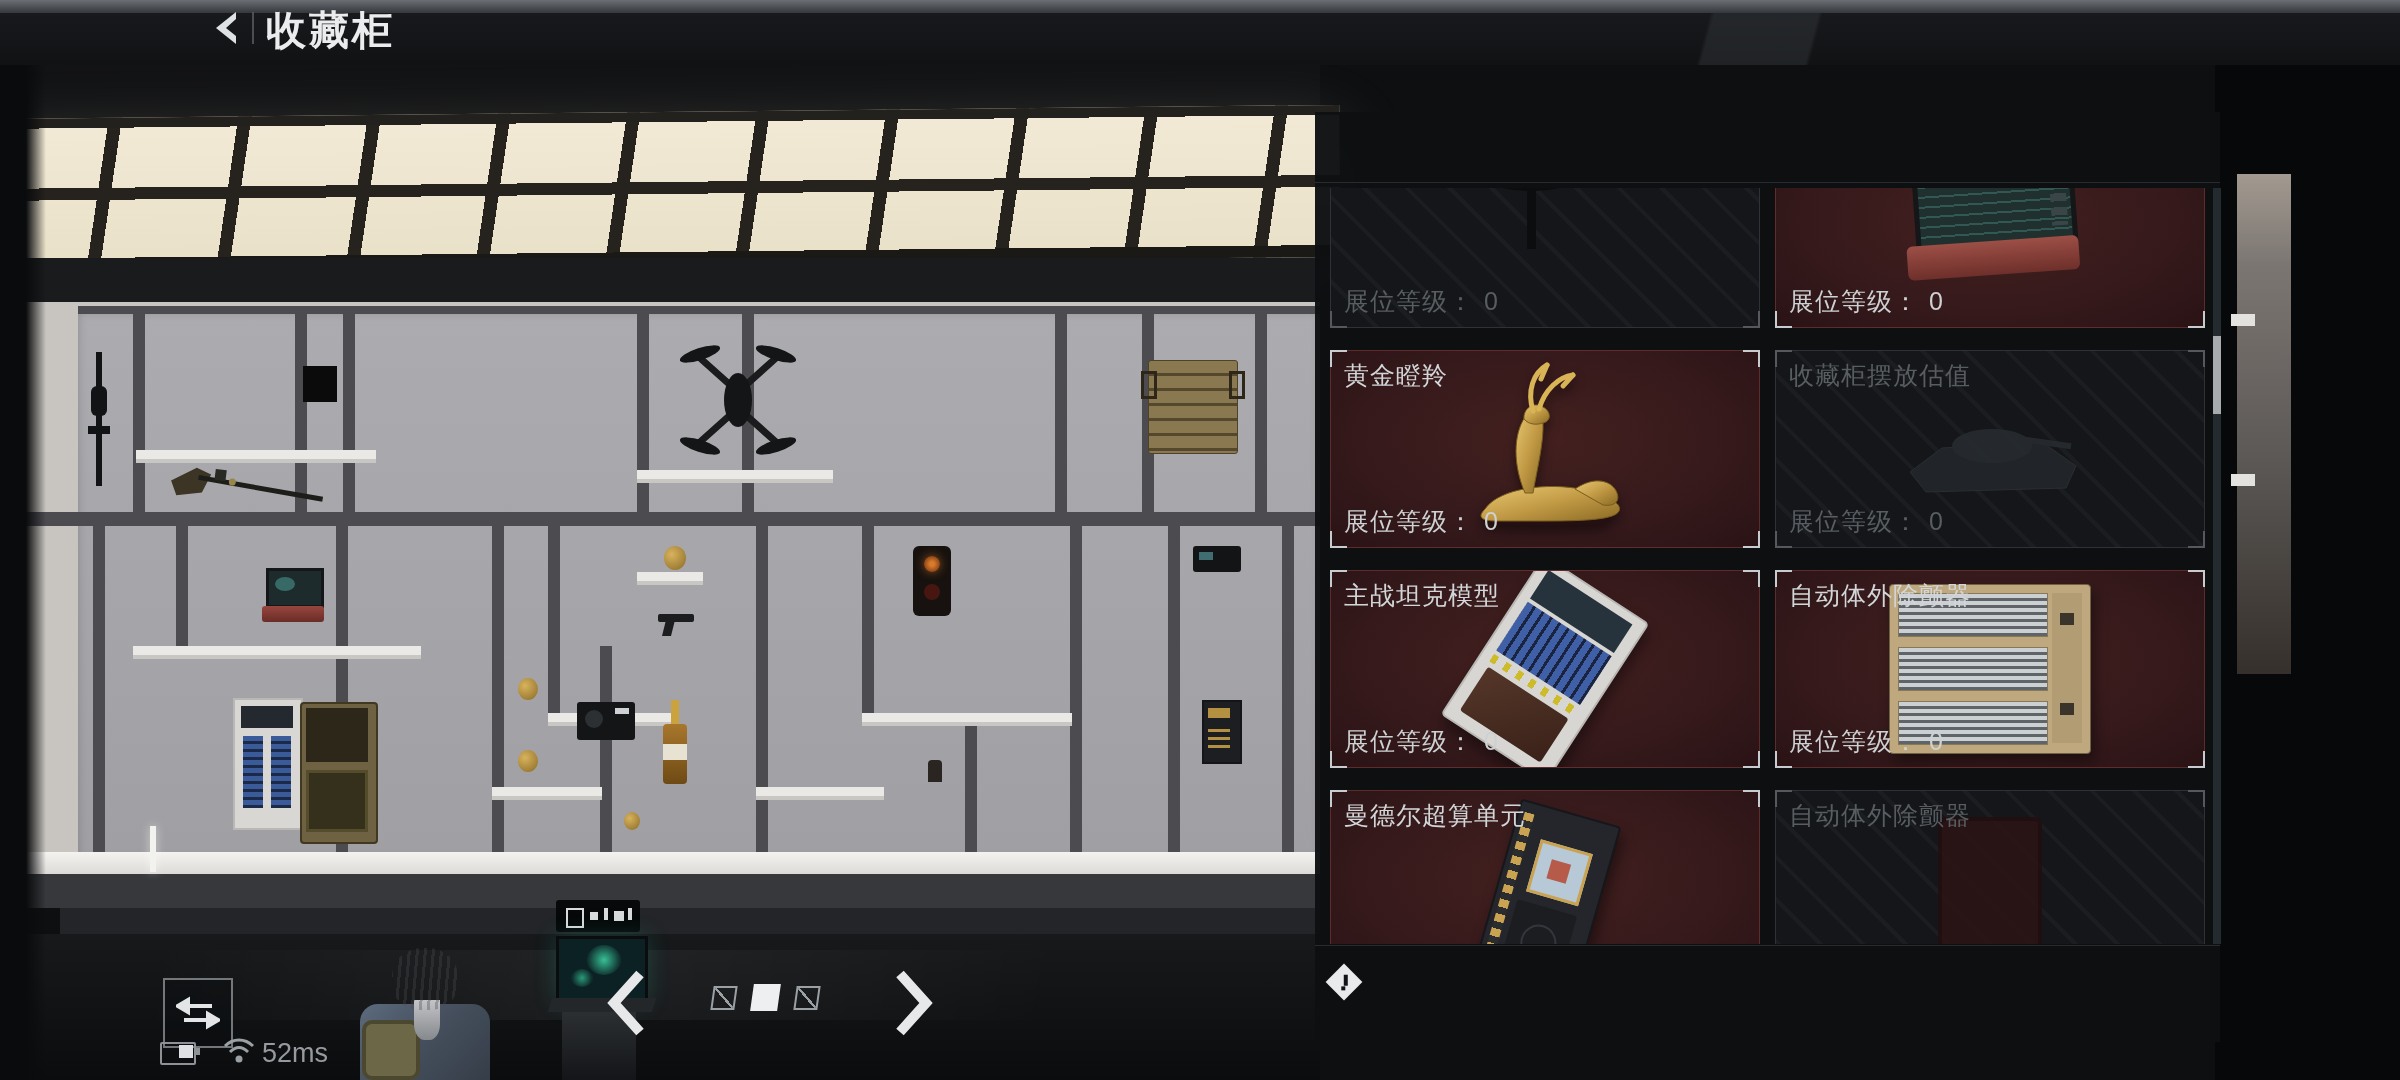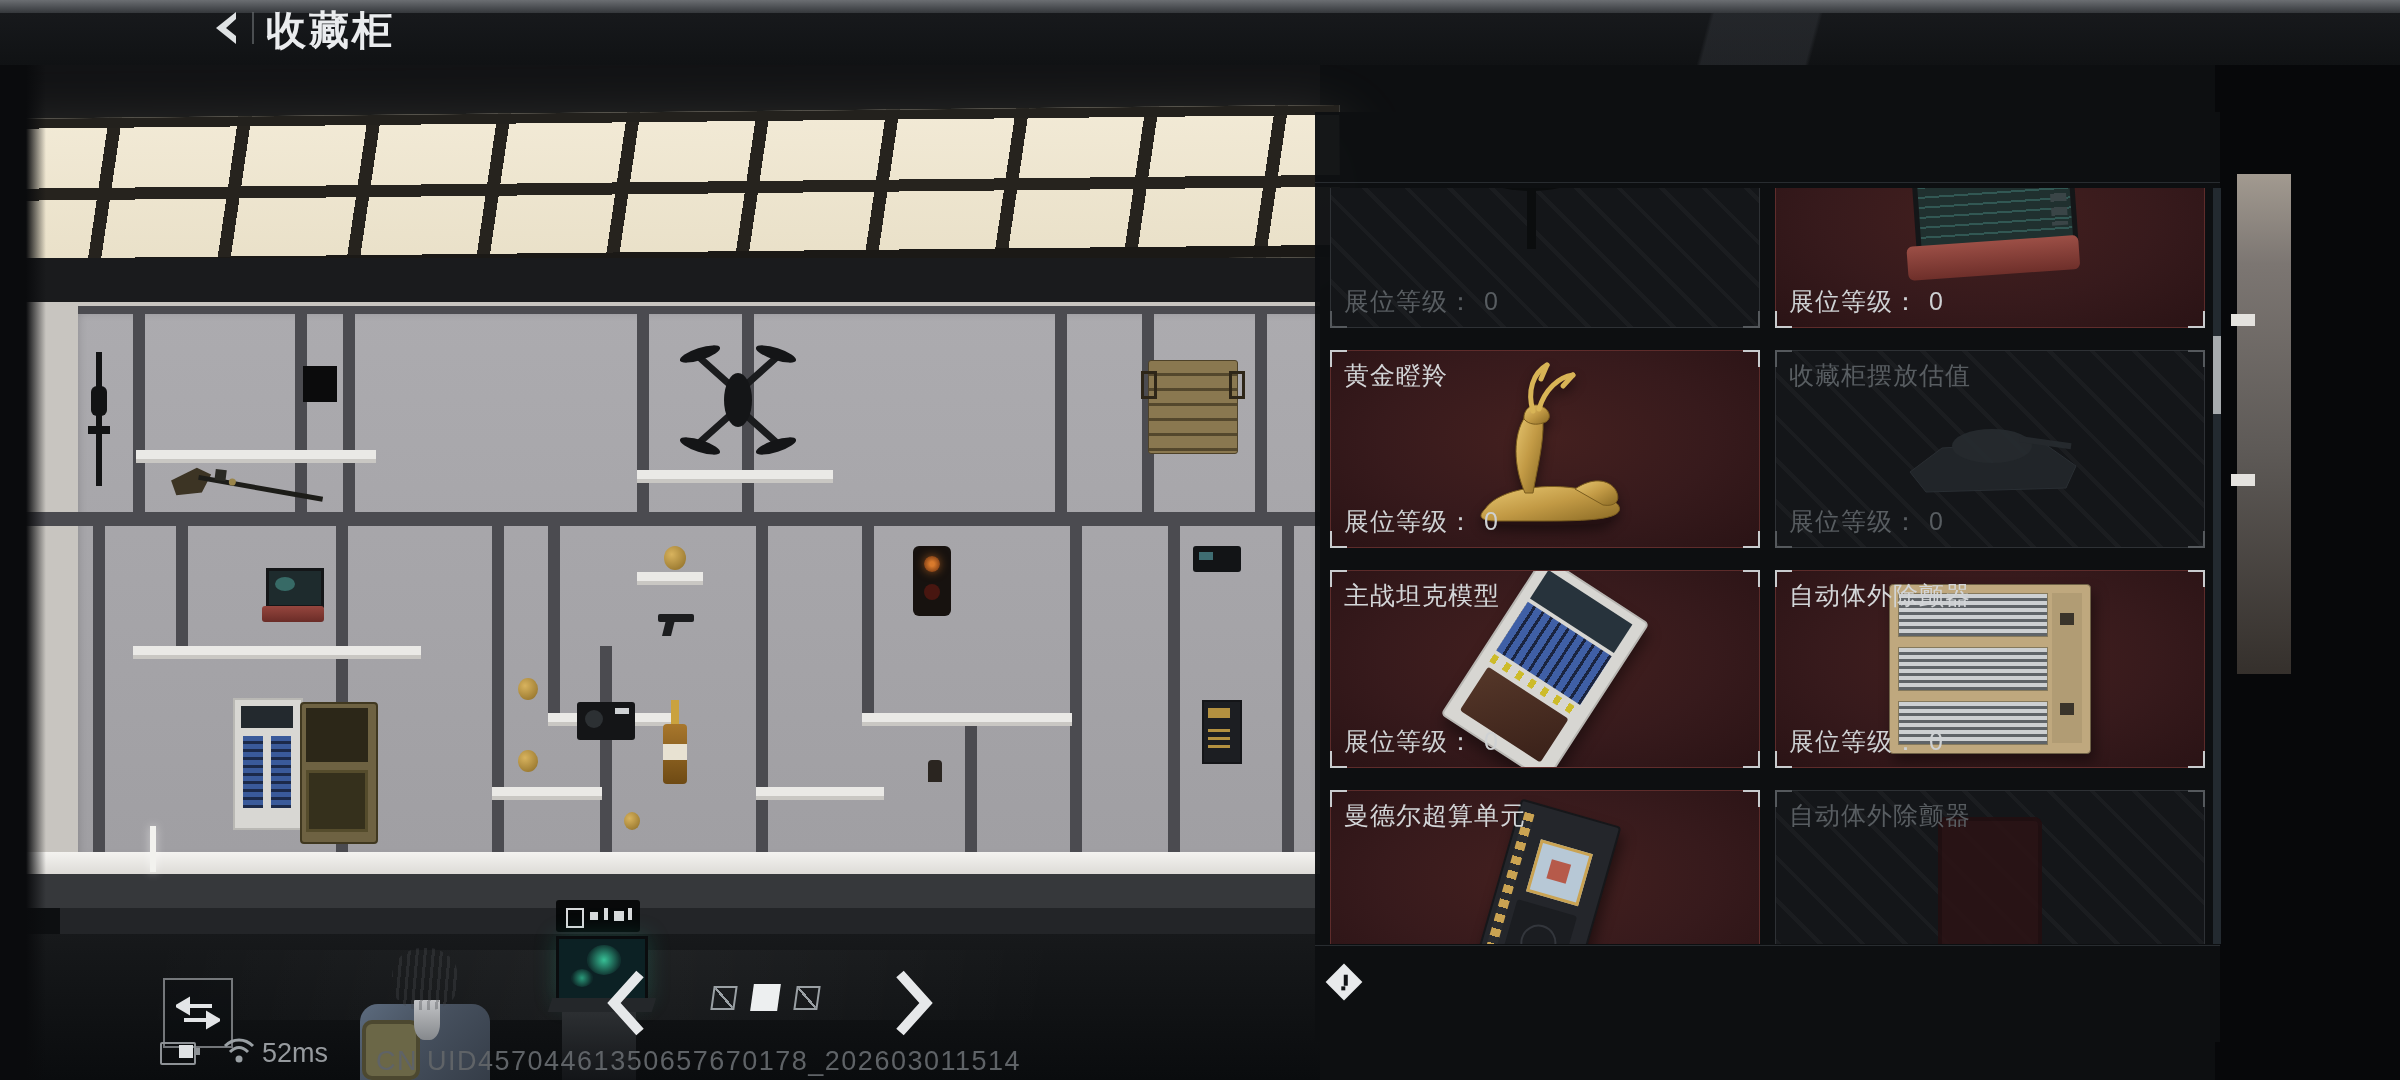--- a/index.html
+++ b/index.html
@@ -567,15 +567,14 @@
   <div class="wifi">
     <svg width="34" height="28" viewBox="0 0 34 28">
       <g fill="none" stroke="#9aa0a4" stroke-width="3">
         <path d="M3,10 C11,2 23,2 31,10"></path>
         <path d="M8,16 C14,10 20,10 26,16"></path>
       </g>
       <circle cx="17" cy="23" r="3.5" fill="#9aa0a4"></circle>
     </svg>
   </div>
   <div class="ping">52ms</div>
-  <div class="uid">CN UID45704461350657670178_202603011514</div>
 
 </div>
 
 </body></html>

